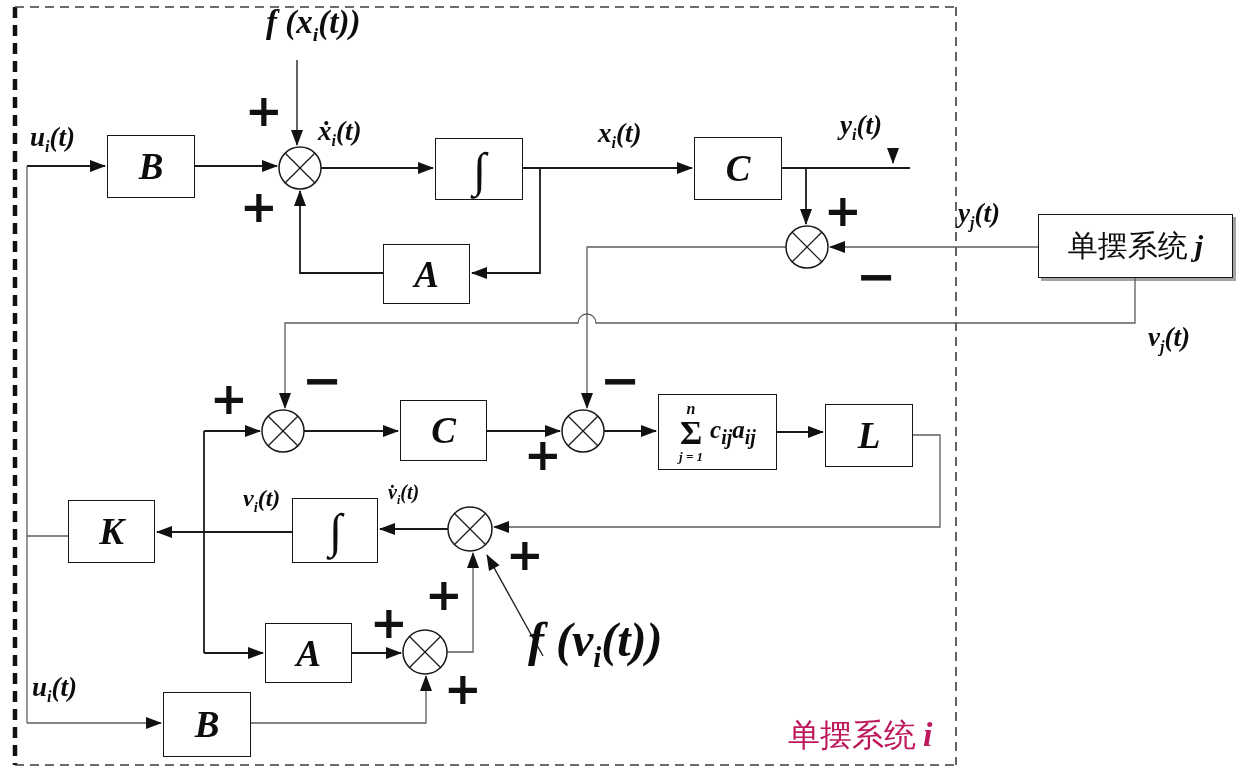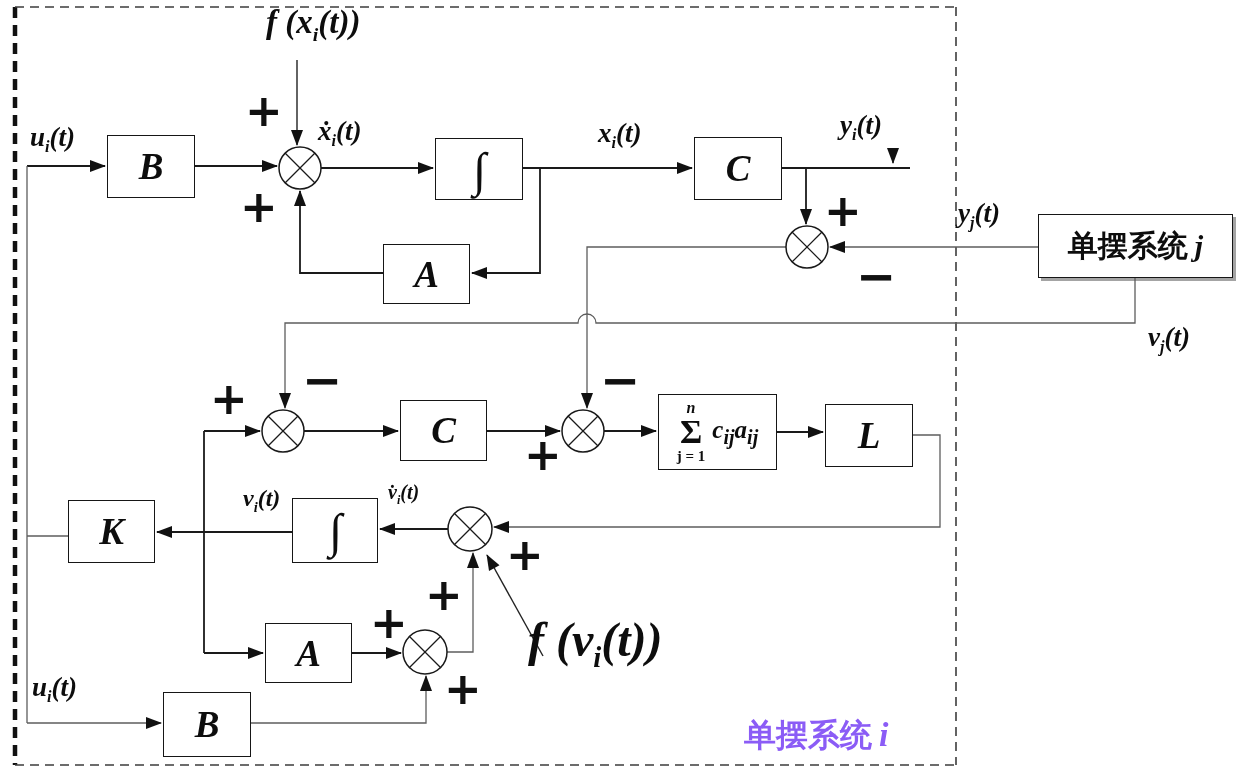--- a/index.html
+++ b/index.html
@@ -18,27 +18,27 @@
        font-weight:bold;font-style:italic;font-size:37px;color:#0d0d0d;box-sizing:border-box;}
   .blk.int{font-size:48px;font-weight:bold;}
   .sig{position:absolute;font-weight:bold;font-style:italic;color:#0d0d0d;white-space:nowrap;line-height:1;}
   .sig sub{font-size:0.60em;font-style:italic;}
   .sign{position:absolute;font-family:"DejaVu Sans","Liberation Sans",sans-serif;
         font-weight:bold;color:#111;line-height:1;}
   .sum-inner{display:flex;align-items:center;gap:7px;font-style:normal;}
   .sum-col{display:flex;flex-direction:column;align-items:center;line-height:1;}
   .sum-sup{font-size:16px;font-style:italic;font-weight:bold;}
   .sum-sigma{font-size:34px;font-weight:bold;font-style:normal;line-height:0.95;}
-  .sum-sub{font-size:15px;font-weight:bold;}
+  .sum-sub{font-size:13px;font-style:italic;font-weight:bold;}
   .sum-terms{font-size:25px;font-style:italic;font-weight:bold;line-height:1;}
   .sum-terms sub{font-size:20px;}
-  .cjk{font-family:"DejaVu Sans","Liberation Sans",sans-serif;font-style:normal;font-weight:bold;}
+  .cjk{font-family:"DejaVu Sans","Liberation Sans",sans-serif;font-style:normal;font-weight:normal;}
   .var-it{font-style:italic;font-weight:bold;margin-left:7px;
           font-family:"Liberation Serif","DejaVu Serif",serif;}
-  .sys-label{position:absolute;color:#8b5cf6;white-space:nowrap;line-height:1;}
+  .sys-label{position:absolute;color:#be185d;white-space:nowrap;line-height:1;margin-left:44px;}
 </style>
 </head>
 <body>
 
 <div id="stage">
 
   <svg id="wires" viewBox="0 0 1240 779" xmlns="http://www.w3.org/2000/svg">
     <defs>
       <marker id="ar" markerUnits="userSpaceOnUse" markerWidth="19" markerHeight="15" refX="16" refY="7" orient="auto">
         <path d="M1,1 L17,7 L1,13 z" fill="#111"></path>

